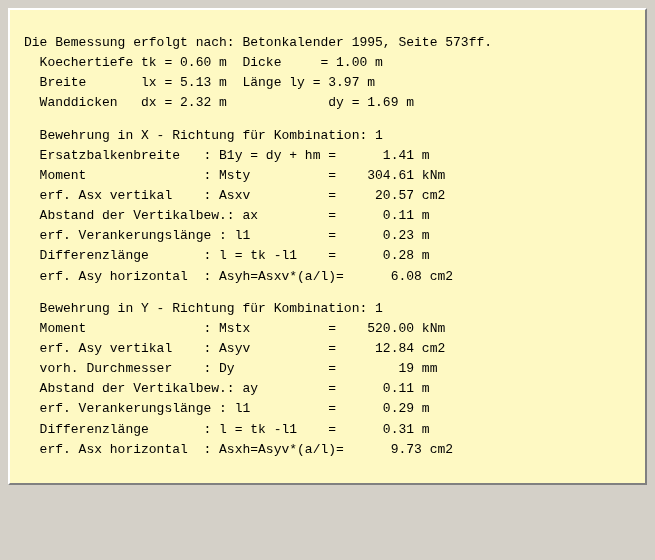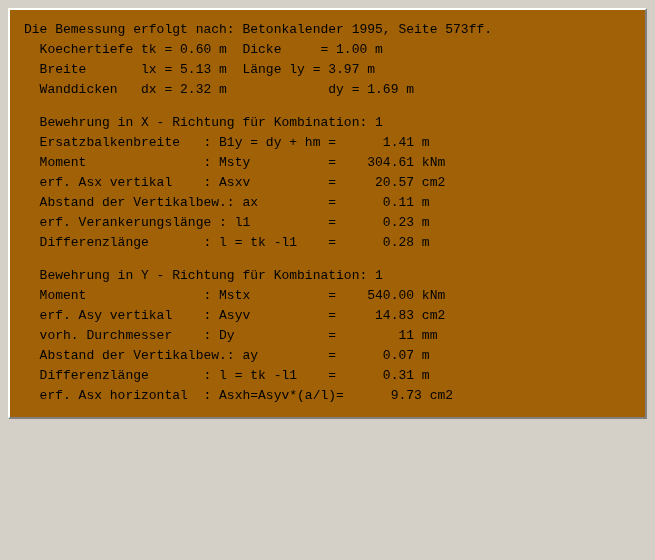--- a/index.html
+++ b/index.html
@@ -15,25 +15,25 @@
       height: 560px;
       overflow: hidden;
     }
     .main-container {
       background: #d4d0c8;
       padding: 8px;
       width: 655px;
       min-height: 560px;
     }
     .content-box {
-      background: #a16207;
+      background: #fef9c3;
       border: 2px solid #ffffff;
       border-right-color: #808080;
       border-bottom-color: #808080;
-      padding: 10px 14px;
+      padding: 23px 14px;
     }
     .line {
       line-height: 1.55;
       white-space: pre;
       color: #000000;
       font-size: 13px;
     }
     .section-gap {
       height: 12px;
     }
@@ -55,28 +55,30 @@
     <div class="section-gap"></div>
 
     <div id="section-x">
         <div class="line">  Bewehrung in X - Richtung für Kombination: 1</div>
         <div class="line">  Ersatzbalkenbreite   : B1y = dy + hm =      1.41 m</div>
         <div class="line">  Moment               : Msty          =    304.61 kNm</div>
         <div class="line">  erf. Asx vertikal    : Asxv          =     20.57 cm2</div>
         <div class="line">  Abstand der Vertikalbew.: ax         =      0.11 m</div>
         <div class="line">  erf. Verankerungslänge : l1          =      0.23 m</div>
         <div class="line">  Differenzlänge       : l = tk -l1    =      0.28 m</div>
+        <div class="line">  erf. Asy horizontal  : Asyh=Asxv*(a/l)=      6.08 cm2</div>
       </div>
 
     <div class="section-gap"></div>
 
     <div id="section-y">
         <div class="line">  Bewehrung in Y - Richtung für Kombination: 1</div>
-        <div class="line">  Moment               : Mstx          =    540.00 kNm</div>
-        <div class="line">  erf. Asy vertikal    : Asyv          =     14.83 cm2</div>
-        <div class="line">  vorh. Durchmesser    : Dy            =        11 mm</div>
-        <div class="line">  Abstand der Vertikalbew.: ay         =      0.07 m</div>
+        <div class="line">  Moment               : Mstx          =    520.00 kNm</div>
+        <div class="line">  erf. Asy vertikal    : Asyv          =     12.84 cm2</div>
+        <div class="line">  vorh. Durchmesser    : Dy            =        19 mm</div>
+        <div class="line">  Abstand der Vertikalbew.: ay         =      0.11 m</div>
+        <div class="line">  erf. Verankerungslänge : l1          =      0.29 m</div>
         <div class="line">  Differenzlänge       : l = tk -l1    =      0.31 m</div>
         <div class="line">  erf. Asx horizontal  : Asxh=Asyv*(a/l)=      9.73 cm2</div>
       </div>
 
   </div>
 </div>
 
 </body></html>

